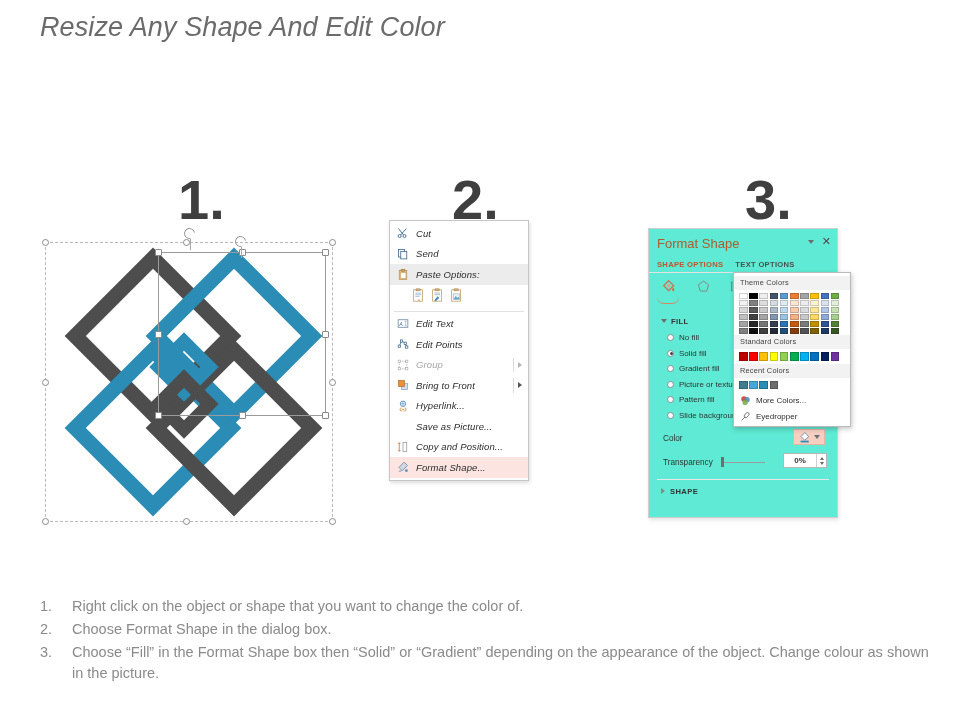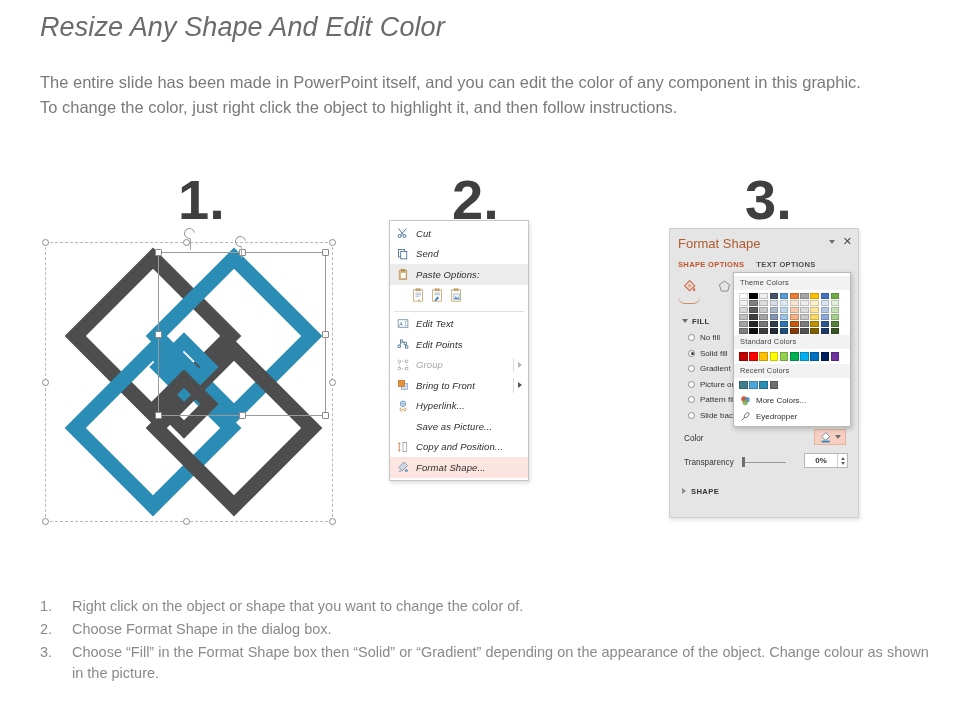--- a/index.html
+++ b/index.html
@@ -71,22 +71,22 @@
   .mi-arrow {
     width: 0; height: 0; border-left: 4px solid #555;
     border-top: 3.2px solid transparent; border-bottom: 3.2px solid transparent;
   }
   .mi-sep-v { position: absolute; right: 14px; top: 3px; bottom: 3px; width: 1px; background: #dcdcdc; }
   .ctx-sep { height: 1px; background: #e0e0e0; margin: 2px 4px; }
   .paste-row { display: flex; align-items: center; height: 24px; padding-left: 22px; gap: 6px; }
 
   
   .fmt-pane {
-    position: absolute; left: 669px; top: 228px; width: 190px; height: 290px;
-    background: #e5e5e5; border: 1px solid #cfcfcf;
+    position: absolute; left: 648px; top: 228px; width: 190px; height: 290px;
+    background: #5eead4; border: 1px solid #cfcfcf;
     box-shadow: 1px 2px 4px rgba(0,0,0,.12); font-size: 8.2px; color: #333;
   }
   .fmt-title { position: absolute; left: 8px; top: 7px; font-size: 13px; color: #b05a2e; }
   .fmt-hdr-btns { position: absolute; right: 6px; top: 8px; display: flex; gap: 8px; align-items: center; color: #6d6d6d; }
   .chev-dn { width: 0; height: 0; border-top: 4px solid #6d6d6d; border-left: 3.5px solid transparent; border-right: 3.5px solid transparent; }
   .x-btn { font-size: 11px; line-height: 9px; color: #4a4a4a; }
   .fmt-tabs { position: absolute; left: 8px; top: 31px; display: flex; gap: 12px; font-size: 7.6px; letter-spacing: .3px; }
   .tab-act { color: #c0552b; font-weight: bold; }
   .tab-ina { color: #4e4e4e; font-weight: bold; }
   .fmt-tabline { position: absolute; left: 0; right: 0; top: 43px; height: 1px; background: #e3e3e3; }
@@ -137,21 +137,20 @@
   .instr-row { display: flex; margin-bottom: 2px; line-height: 21px; }
   .instr-n { width: 32px; flex: 0 0 32px; }
   .instr-t { flex: 1 1 auto; }
 </style>
 </head>
 <body>
 
 <div class="slide">
 
   <div class="page-title">Resize Any Shape And Edit Color</div>
-  <div class="subtitle">The entire slide has been made in PowerPoint itself, and you can edit the color of any component in this graphic. To change the color, just right click the object to highlight it, and then follow instructions.</div>
 
   <div class="step-num" id="num1">1.</div>
   <div class="step-num" id="num2">2.</div>
   <div class="step-num" id="num3">3.</div>
 
   <div class="shape-panel">
 
     <svg class="knot" viewBox="0 0 292 288">
       <g fill="none" stroke-width="15" stroke-linejoin="miter">
 

